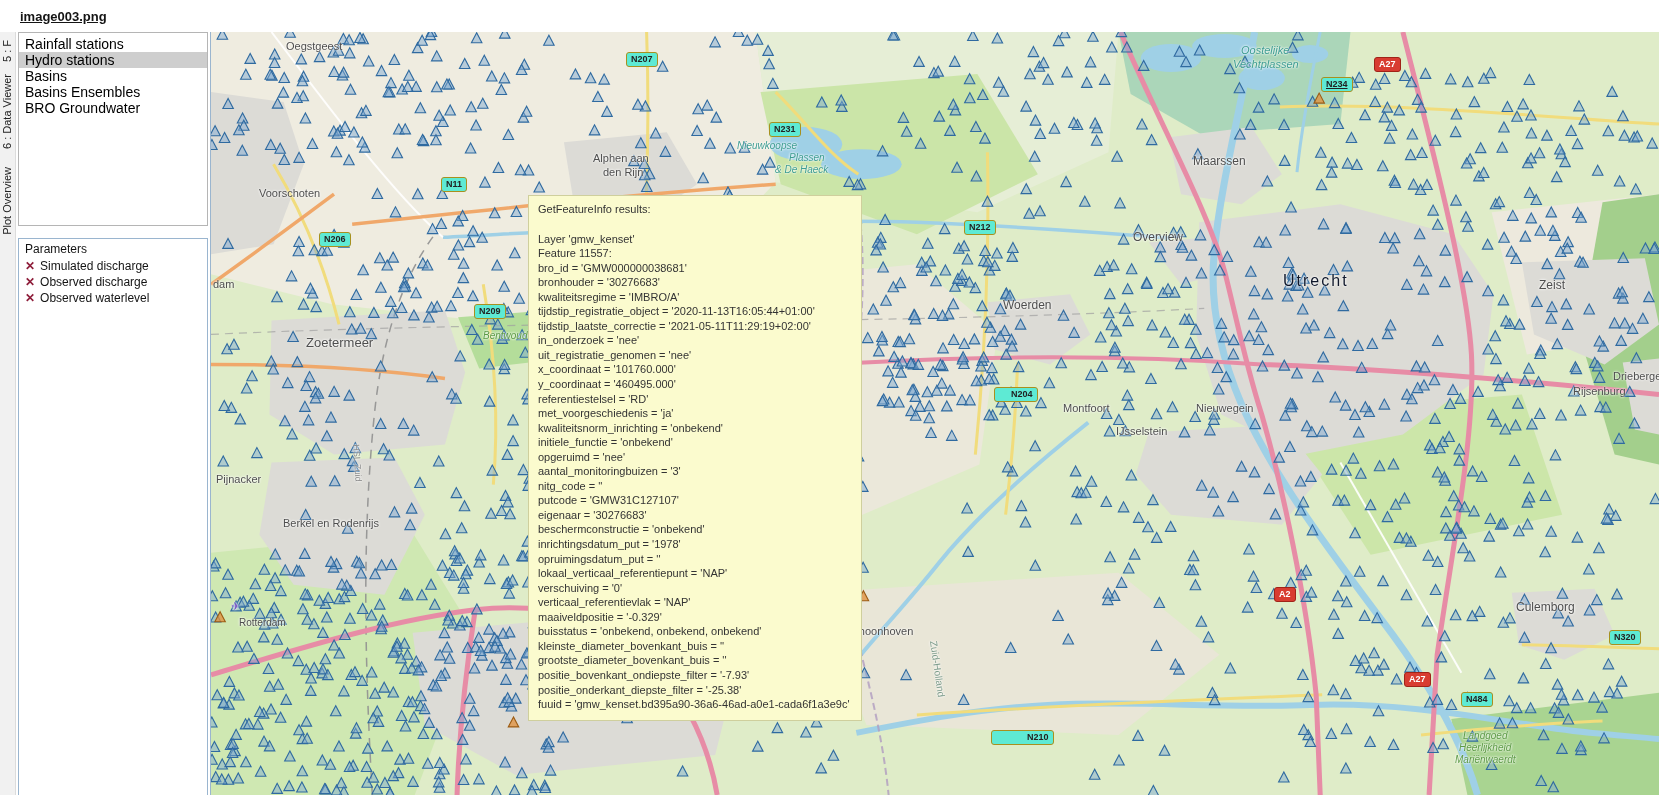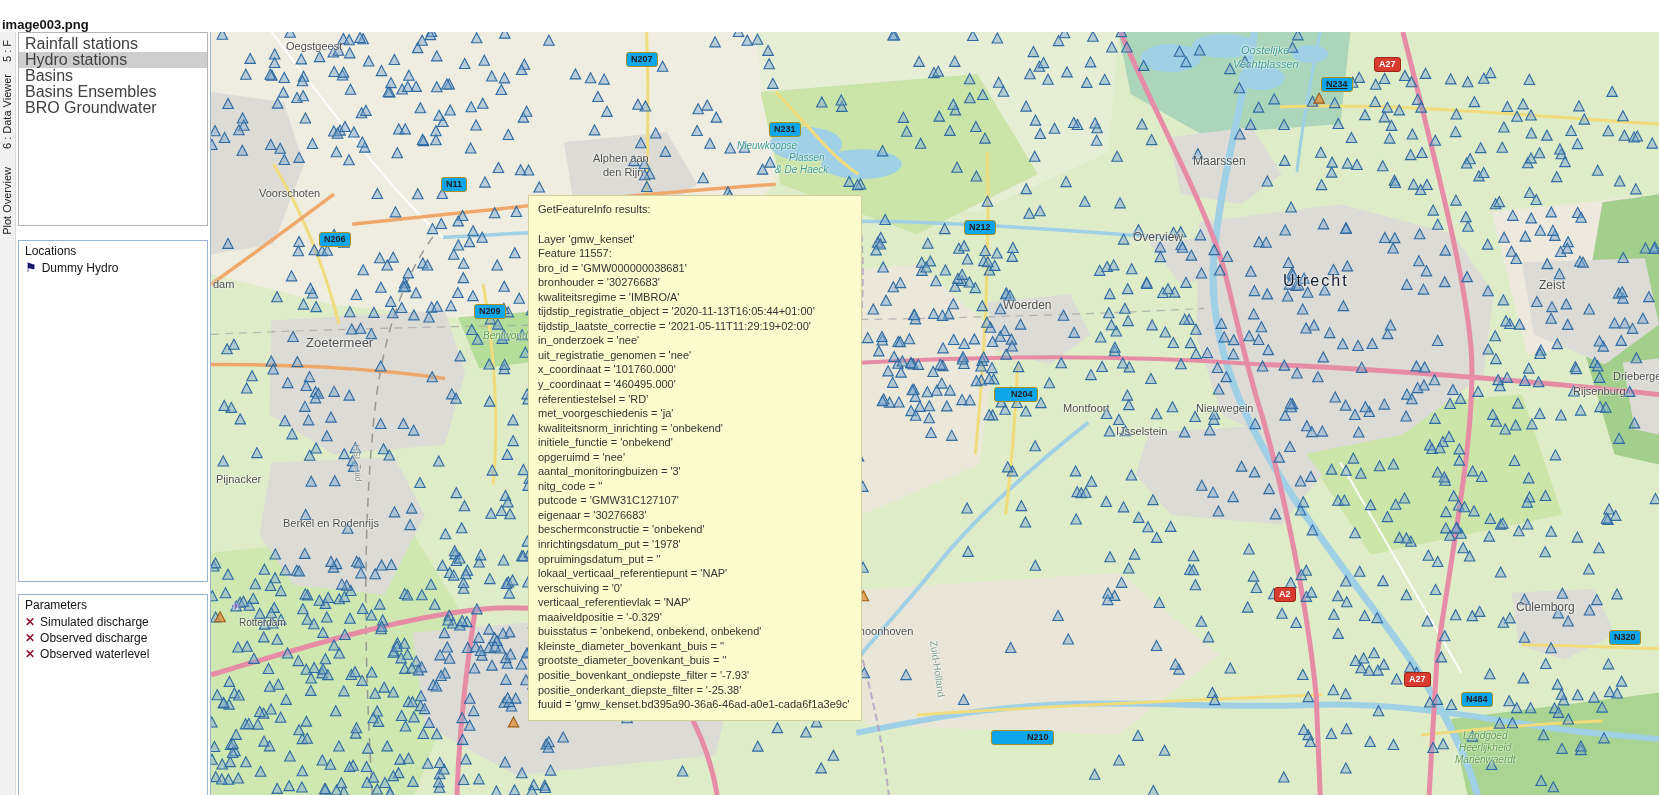--- a/index.html
+++ b/index.html
@@ -4,23 +4,24 @@
 <style>
   * { box-sizing: border-box; }
   html,body { margin:0; padding:0; }
   body {
     width:1659px; height:795px; overflow:hidden;
     font-family:"Liberation Sans", sans-serif;
     background:#ffffff; color:#111;
   }
   .app { width:1659px; height:795px; display:flex; flex-direction:column; }
   .titlebar {
-    height:32px; flex:0 0 32px; display:flex; align-items:flex-end;
-    padding-left:2px; font-size:13px; font-weight:bold; color:#141414;
+    height:32px; flex:0 0 32px; display:flex; align-items:center;
+    padding-left:20px; font-size:13px; font-weight:bold; color:#141414;
     background:#ffffff;
+    text-decoration:underline;
   }
   .content { flex:1; display:flex; min-height:0; }
 
   
   .tabstrip {
     width:16px; flex:0 0 16px; background:#f1f1f1; border-right:1px solid #dcdcdc;
     display:flex; flex-direction:column; align-items:center;
   }
   .vtab {
     writing-mode:vertical-rl; transform:rotate(180deg);
@@ -30,21 +31,21 @@
   .vtab2 { margin-top:12px; }
   .vtab3 { margin-top:18px; }
 
   
   .sidebar {
     width:194px; flex:0 0 194px; background:#ffffff;
     padding:0 2px 0 2px; display:flex; flex-direction:column;
   }
   .panel { background:#fff; border:1px solid #b5b5b5; }
   .panel.layers { height:194px; padding-top:3px; }
-  .layer-item { font-size:16px; line-height:16px; padding:0 6px; color:#404040; white-space:nowrap; cursor:default; }
+  .layer-item { font-size:14px; line-height:16px; padding:0 6px; color:#000000; white-space:nowrap; cursor:default; }
   .layer-item.selected { background:#cecece; }
   .panel.locations { margin-top:14px; height:342px; border-color:#9ab5cf; }
   .panel.parameters { margin-top:12px; flex:1; border-color:#9ab5cf; border-bottom:none; }
   .panel-header { font-size:12px; padding:3px 6px 2px 6px; color:#141414; }
   .loc-item, .param-item {
     display:flex; align-items:center; gap:5px; font-size:12px;
     padding:1px 6px; color:#141414; white-space:nowrap; cursor:default;
   }
   .flag-icon { color:#15156e; font-size:13px; line-height:12px; }
   .x-icon { color:#8e1d3a; font-weight:bold; font-size:12px; line-height:12px; }
@@ -58,21 +59,21 @@
     text-shadow:0 0 2px #fff, 0 0 3px #fff; transform-origin:left top;
   }
   .mlabel.big-city { color:#0f172a; letter-spacing:2px; }
   .mlabel.nature { color:#5d9b46; font-style:italic; }
   .mlabel.water-name { color:#3e9d92; font-style:italic; }
   .mlabel.admin { color:#7d9c8b; }
   .mlabel.rail { color:#8a8a8a; }
   .mlabel.airport { color:#7c5cc4; }
   .shield {
     position:absolute; font-size:9px; font-weight:bold; line-height:11px;
-    padding:1px 4px; border-radius:3px; background:#0ea5e9;
+    padding:1px 4px; border-radius:3px; background:#5eead4;
     border:1px solid #a8901f; color:#222; white-space:nowrap;
   }
   .shield.a { background:#d83c31; border-color:#a02318; color:#fff; }
   .tri { fill:#7fa9d2; fill-opacity:0.5; stroke:#2f6aa0; stroke-width:1.1; }
   .tri.orange { fill:#e0913f; fill-opacity:0.78; stroke:#9c5c14; }
 
   .tooltip {
     position:absolute; left:317px; top:163px; width:334px;
     background:#fbfbce; border:1px solid #cfcf9d;
     padding:6px 9px 8px 9px; font-size:11px; color:#333; z-index:10;
@@ -98,29 +99,20 @@
 
     <div class="sidebar">
       <div class="panel layers" id="layers-list">
           <div class="layer-item">Rainfall stations</div>
           <div class="layer-item selected">Hydro stations</div>
           <div class="layer-item">Basins</div>
           <div class="layer-item">Basins Ensembles</div>
           <div class="layer-item">BRO Groundwater</div>
         </div>
 
-      <div class="panel locations">
-        <div class="panel-header">Locations</div>
-        <div id="locations-list">
-            <div class="loc-item">
-              <span class="flag-icon">⚑</span>
-              <span>Dummy Hydro</span>
-            </div>
-          </div>
-      </div>
 
       <div class="panel parameters">
         <div class="panel-header">Parameters</div>
         <div id="parameters-list">
             <div class="param-item">
               <span class="x-icon">✕</span>
               <span>Simulated discharge</span>
             </div>
             <div class="param-item">
               <span class="x-icon">✕</span>

